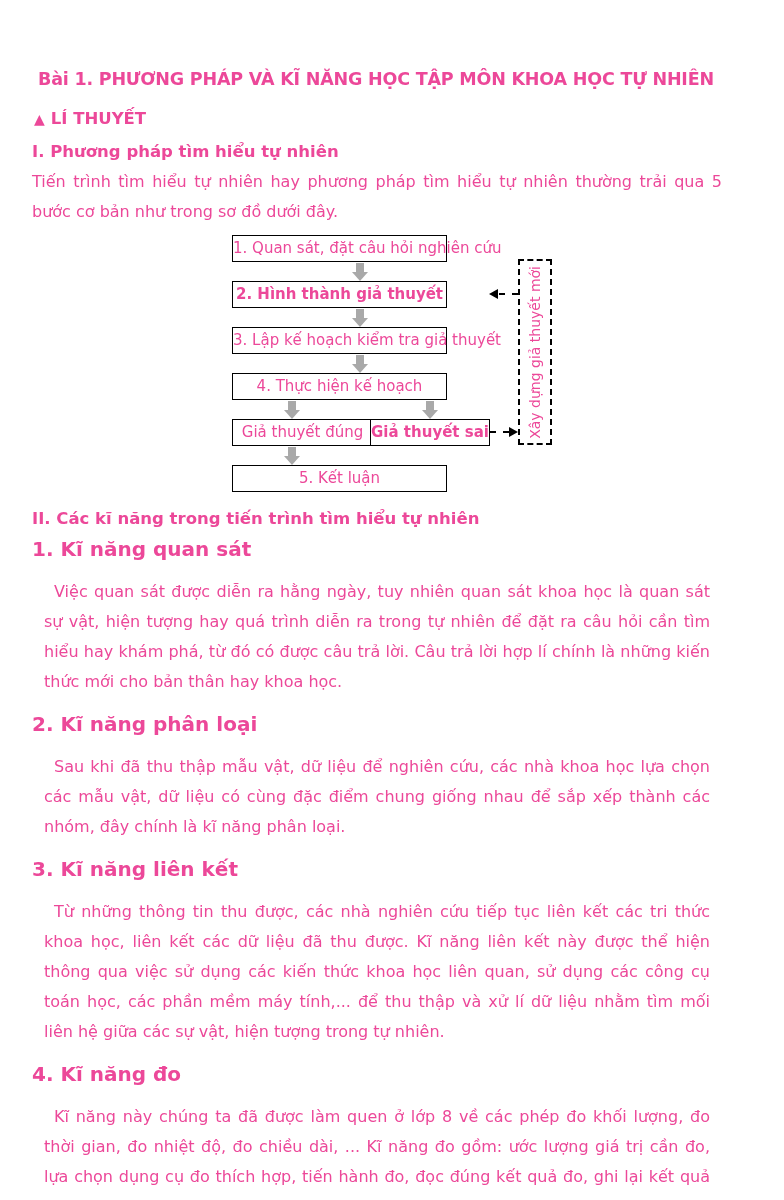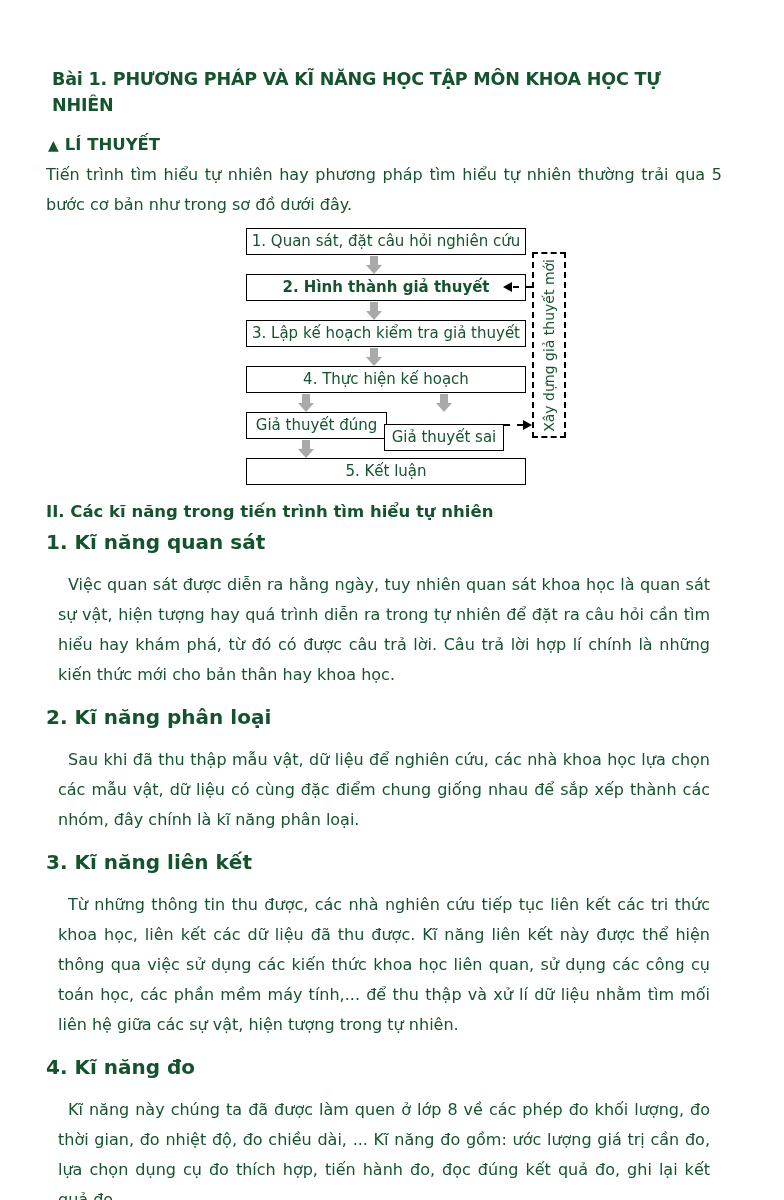--- a/index.html
+++ b/index.html
@@ -2,23 +2,23 @@
 <html><head>
 <meta charset="utf-8">
 <style>
   html,body{margin:0;padding:0;background:#e9e9e9;}
   .page{
     position:relative;
     width:784px;height:1200px;
     margin:0 auto;
     background:#ffffff;
     box-sizing:border-box;
-    padding:66px 62px 0 46px;
+    padding:66px 62px 0 32px;
     font-family:"DejaVu Sans","Liberation Sans",sans-serif;
-    color:#14532d;
+    color:#ec4899;
     overflow:hidden;
   }
   .title{
     font-size:17.5px;font-weight:bold;
     line-height:26px;margin:0 0 12px 6px;
     letter-spacing:-0.2px;
   }
   .theory-row{font-size:16.5px;font-weight:bold;line-height:30px;margin-left:2px;}
   .theory-row .tri{font-size:14px;margin-right:6px;}
   .sec-heading{font-size:16.5px;font-weight:bold;line-height:31px;margin:2px 0 0 0;}
@@ -36,27 +36,27 @@
   .flowchart{
     position:relative;width:660px;height:258px;
     margin:8px 0 10px 0;
   }
   .fc-box{
     position:absolute;box-sizing:border-box;
     border:1.5px solid #000;background:#fff;
     height:27px;line-height:24px;
     font-size:15px;text-align:center;white-space:nowrap;
   }
-  .fc-main{left:200px;width:280px;}
+  .fc-main{left:200px;width:215px;}
   .fc-b1{top:0;}
   .fc-b2{top:46px;font-weight:bold;}
   .fc-b3{top:92px;}
   .fc-b4{top:138px;}
   .fc-true{left:200px;top:184px;width:141px;}
-  .fc-false{left:338px;top:196px;width:120px;}
+  .fc-false{left:338px;top:184px;width:120px;font-weight:bold;}
   .fc-b5{top:230px;}
 
   .garrow{position:absolute;width:16px;height:18px;}
   .garrow .shaft{width:8px;height:9px;background:#a9a9a9;margin:0 auto;}
   .garrow .head{
     width:0;height:0;margin:0 auto;
     border-left:8px solid transparent;
     border-right:8px solid transparent;
     border-top:9px solid #a9a9a9;
   }
@@ -94,20 +94,21 @@
 <body>
 
 <div class="page">
 
   <h1 class="title">Bài 1. PHƯƠNG PHÁP VÀ KĨ NĂNG HỌC TẬP MÔN KHOA HỌC TỰ NHIÊN</h1>
 
   <div class="theory-row">
     <span class="tri">▲</span><span>LÍ THUYẾT</span>
   </div>
 
+  <h2 class="sec-heading">I.  Phương pháp tìm hiểu tự nhiên</h2>
 
   <p class="para">Tiến trình tìm hiểu tự nhiên hay phương pháp tìm hiểu tự nhiên thường trải qua 5 bước cơ bản như trong sơ đồ dưới đây.</p>
 
   <div class="flowchart">
     <div class="fc-box fc-main fc-b1">1. Quan sát, đặt câu hỏi nghiên cứu</div>
     <div class="garrow ga-1">
         <div class="shaft"></div>
         <div class="head"></div>
       </div>
 

